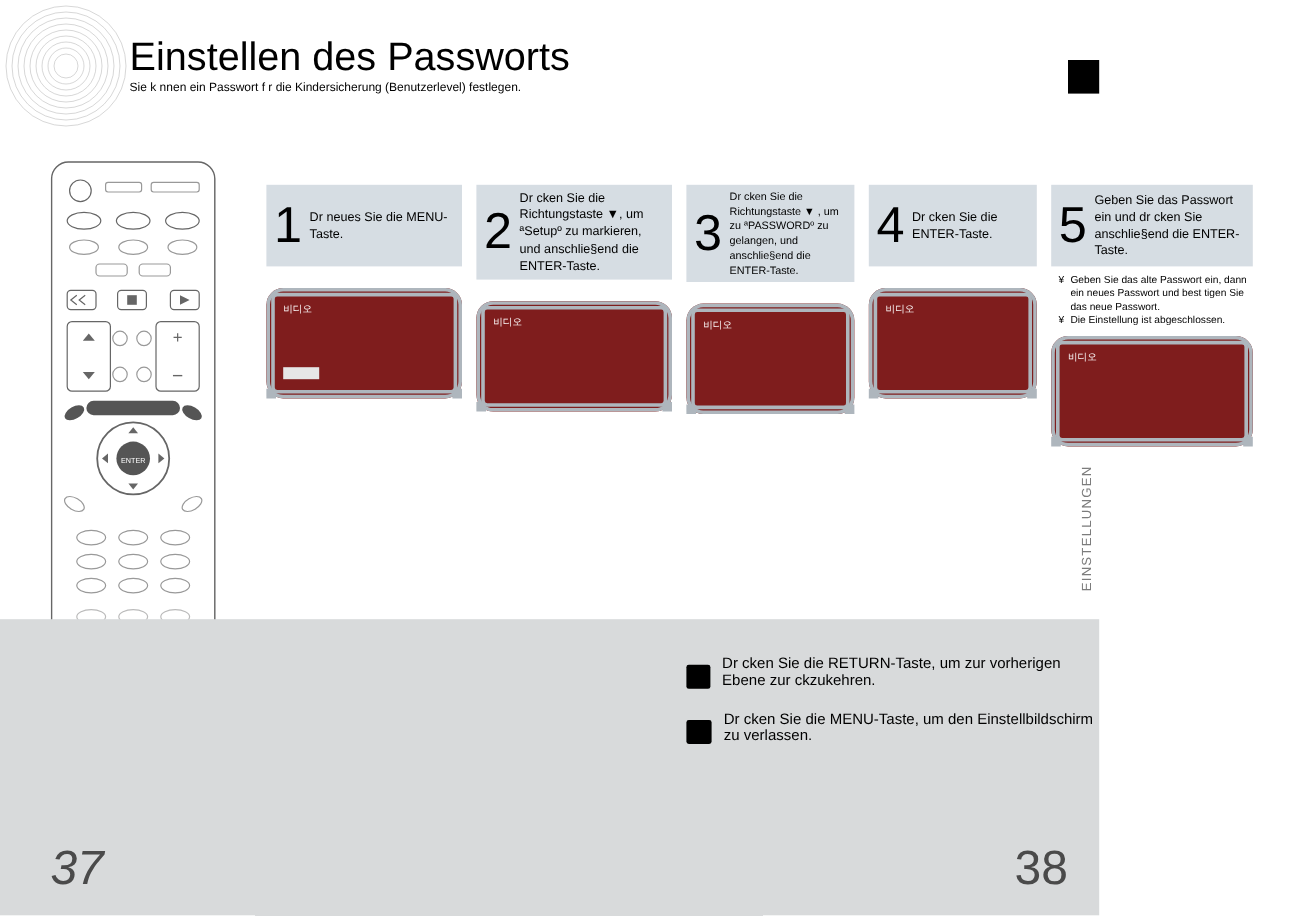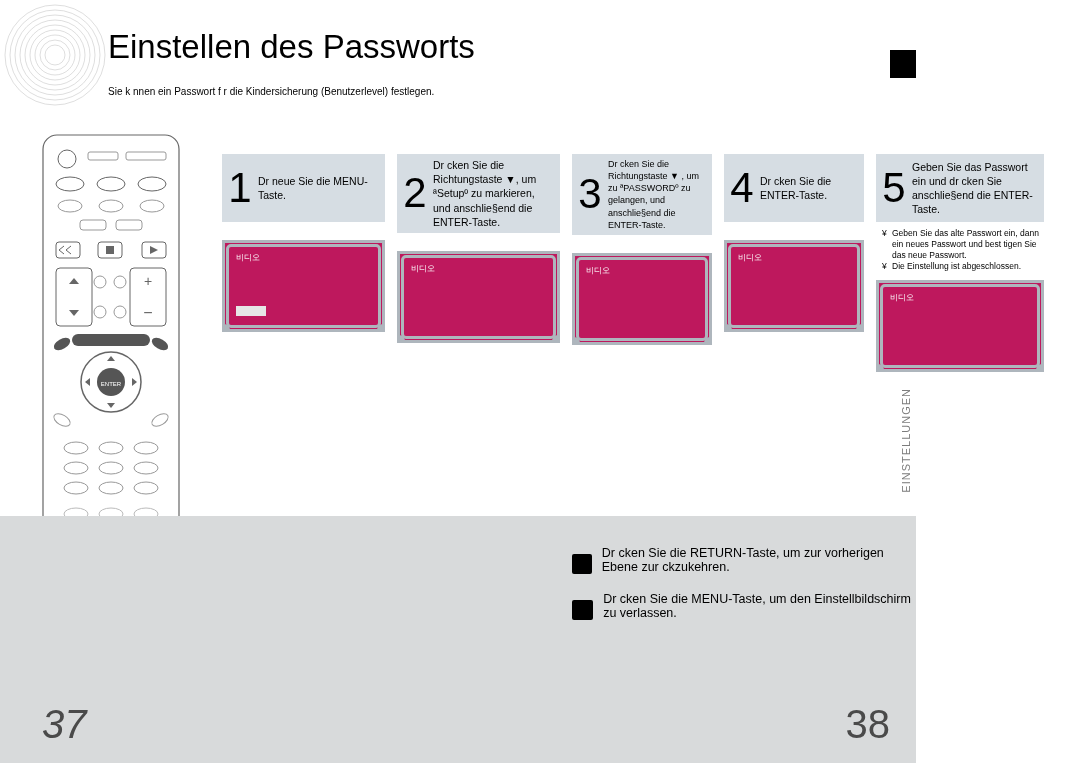--- a/index.html
+++ b/index.html
@@ -27,21 +27,21 @@
     position: absolute;
     left: 108px;
     top: 28px;
     font-size: 33px;
     font-weight: 400;
     color: #000;
   }
   .subtitle {
     position: absolute;
     left: 108px;
-    top: 86px;
+    top: 68px;
     font-size: 10px;
     color: #000;
   }
   .black-tab {
     position: absolute;
     right: 0;
     top: 50px;
     width: 26px;
     height: 28px;
     background: #000;
@@ -95,22 +95,22 @@
     color: #000;
     margin-top: 6px;
     padding-left: 6px;
   }
   .note-line { display:flex; }
   .note-bullet { width:10px; flex-shrink:0; }
   .screen {
     margin-top: 18px;
     width: 100%;
     height: 92px;
-    background: #be185d;
-    border-radius: 0;
+    background: #7f1d1d;
+    border-radius: 14px;
     position: relative;
     box-shadow: inset 0 0 0 3px #aeb6bd;
     padding: 8px;
     color: #fff;
     font-size: 7px;
   }
   .col5 .screen { margin-top: 0; }
   .screen .inner { position:absolute; inset:4px; border: 3px solid #aeb6bd; border-radius:5px; }
   .screen .corner {
     position: absolute;
@@ -298,21 +298,21 @@
           <ellipse cx="104" cy="400" rx="12" ry="6"></ellipse>
       </g>
     </svg>
   </div>
 
   <div class="steps">
 
     <div class="step-col">
       <div class="step-head">
         <div class="step-num">1</div>
-        <div class="step-text">Dr  neue Sie die MENU-Taste.</div>
+        <div class="step-text">Dr  neues Sie die MENU-Taste.</div>
       </div>
       <div class="screen">
         <div class="inner"></div>
         <div class="screen-label">비디오</div>
         <div class="screen-band"></div>
         <div class="corner bl"></div>
           <div class="corner br"></div>
       </div>
     </div>
 

